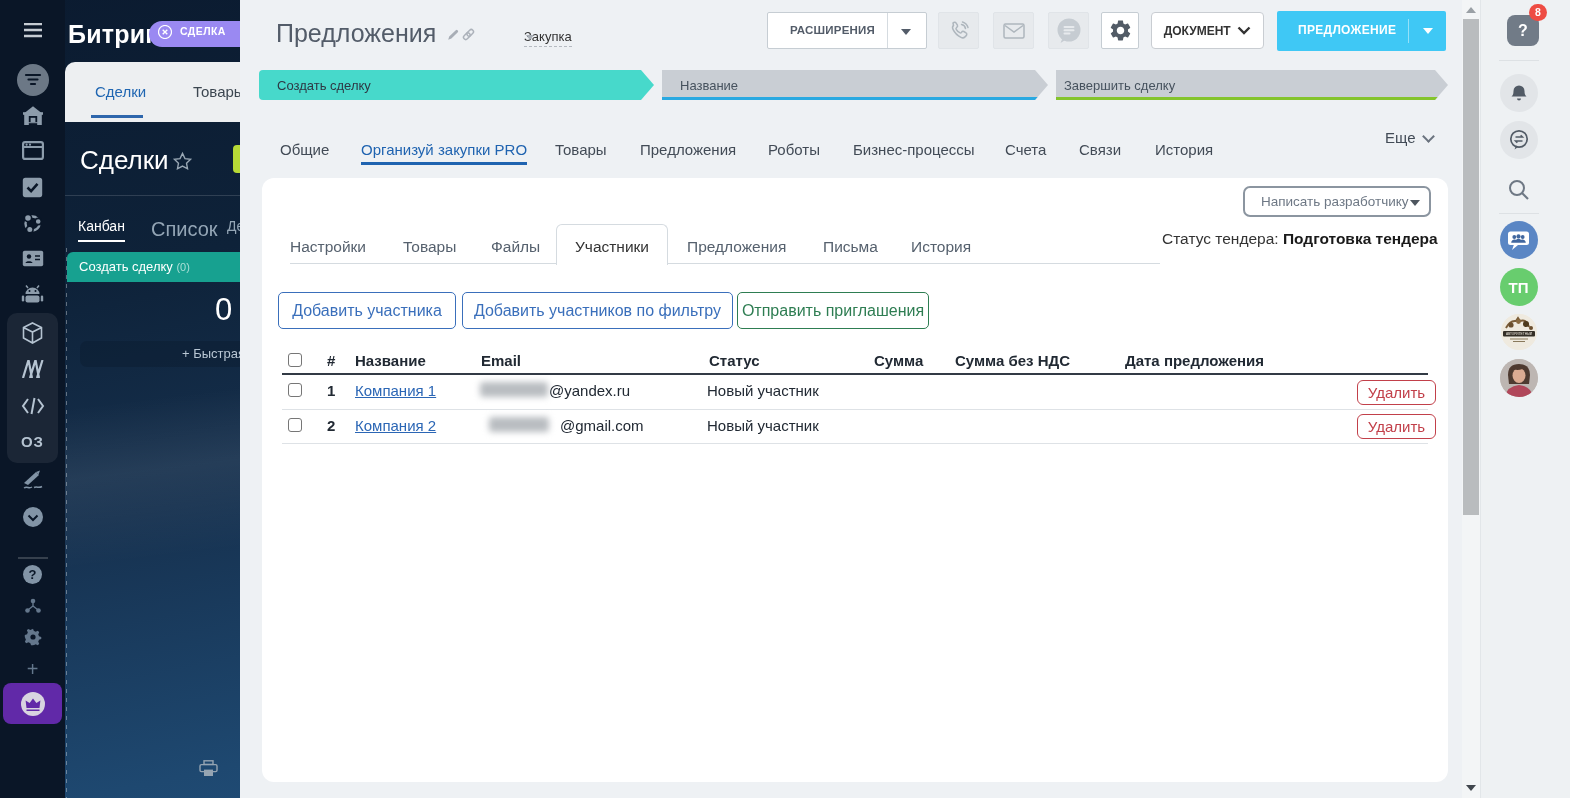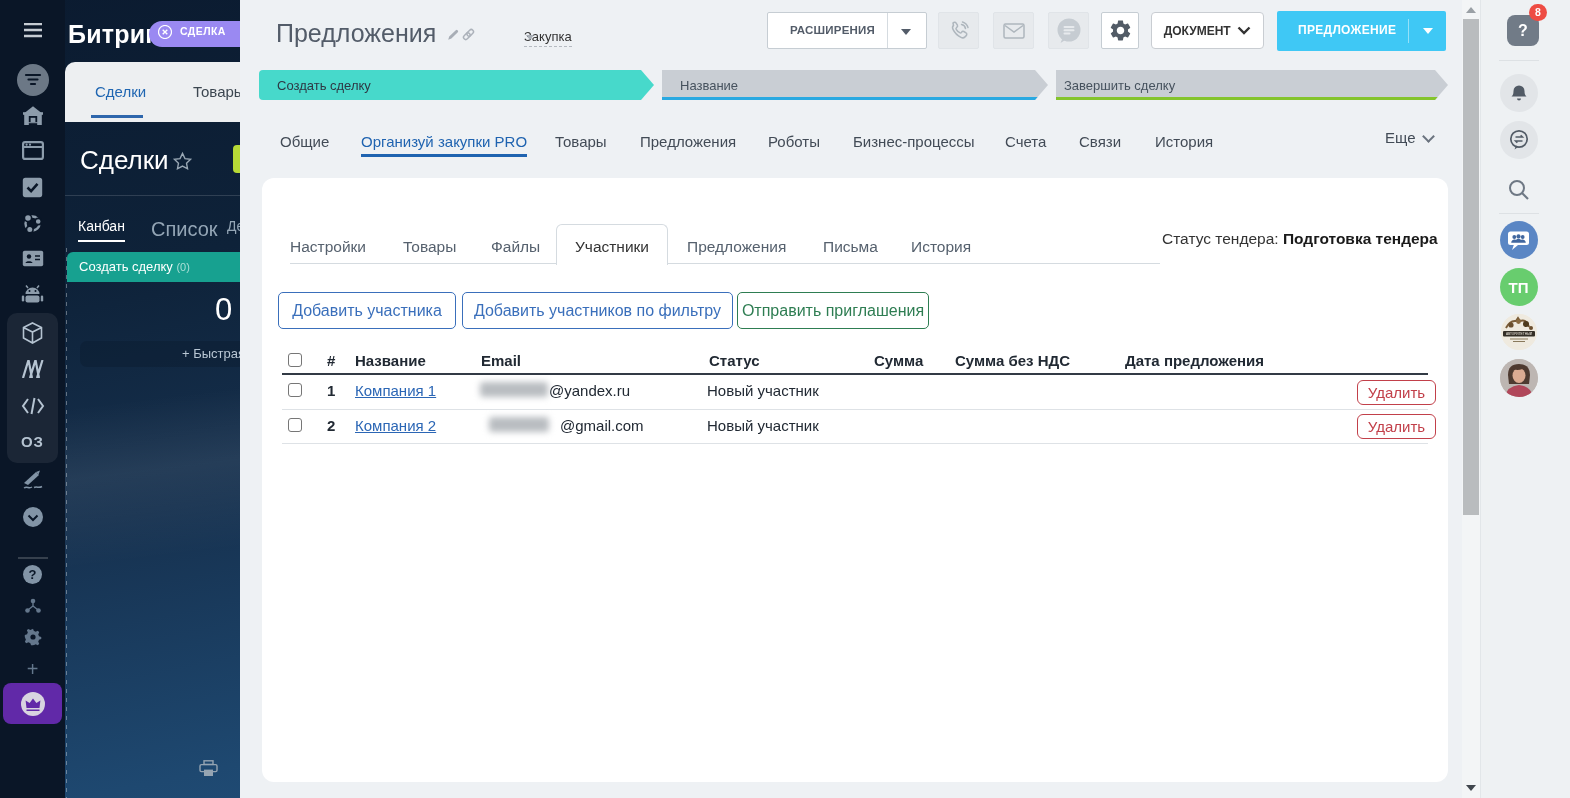--- a/index.html
+++ b/index.html
@@ -70,21 +70,21 @@
 .stg { background:#c9ced4; color:#46525e; }
 .st2 { left:422px; width:386px; clip-path:polygon(0 0, calc(100% - 13px) 0, 100% 50%, calc(100% - 13px) 100%, 0 100%); }
 .st2 .bar { position:absolute; left:0; bottom:0; width:calc(100% - 5px); height:3.5px; background:#29a9e1; }
 .st3 { left:816px; width:392px; clip-path:polygon(0 0, calc(100% - 13px) 0, 100% 50%, calc(100% - 13px) 100%, 0 100%); }
 .st3 .bar { position:absolute; left:0; bottom:0; width:calc(100% - 5px); height:3.5px; background:#84c42c; }
 .stage .lab { position:absolute; left:18px; top:8px; }
 .st3 .lab { left:8px; }
 
 
 .mtabs { position:absolute; left:0; top:129px; width:100%; height:26px; color:#424b56; font-size:15px; }
-.mtab { position:absolute; top:4px; }
+.mtab { position:absolute; top:12px; }
 .mtab.act { color:#1f63b0; }
 .mtab.act::after { content:""; position:absolute; left:0; right:0; bottom:-7px; height:3px; background:#1f63b0; }
 .eshe { position:absolute; left:1145px; top:0; color:#424b56; }
 .eshe::after { content:""; display:inline-block; margin-left:8px; margin-bottom:2px; width:7px; height:7px; border-right:2px solid #6a737e; border-bottom:2px solid #6a737e; transform:rotate(45deg); }
 
 
 #card { left:22px; top:178px; width:1186px; height:604px; background:#fff; border-radius:12px; }
 .devbtn { position:absolute; left:981px; top:8px; width:188px; height:31px; border:2px solid #8b95a0; border-radius:7px; color:#6e7885; font-size:13.5px; line-height:27px; text-align:left; padding-left:16px; }
 .devbtn .car { position:absolute; right:9px; top:12px; width:0; height:0; border-left:5px solid transparent; border-right:5px solid transparent; border-top:6px solid #4e565f; }
 .status { position:absolute; left:900px; top:52px; font-size:15.5px; color:#333; }
@@ -322,20 +322,21 @@
       <span class="mtab" style="left:400px">Предложения</span>
       <span class="mtab" style="left:528px">Роботы</span>
       <span class="mtab" style="left:613px">Бизнес-процессы</span>
       <span class="mtab" style="left:765px">Счета</span>
       <span class="mtab" style="left:839px">Связи</span>
       <span class="mtab" style="left:915px">История</span>
       <span class="eshe">Еще</span>
     </div>
 
     <div id="card" class="abs">
+      <div class="devbtn">Написать разработчику<span class="car"></span></div>
       <div class="itabs">
         <span class="itab" style="left:0">Настройки</span>
         <span class="itab" style="left:113px">Товары</span>
         <span class="itab" style="left:201px">Файлы</span>
         <span class="itabbox">Участники</span>
         <span class="itab" style="left:397px">Предложения</span>
         <span class="itab" style="left:533px">Письма</span>
         <span class="itab" style="left:621px">История</span>
       </div>
       <div class="status">Статус тендера: <b>Подготовка тендера</b></div>

